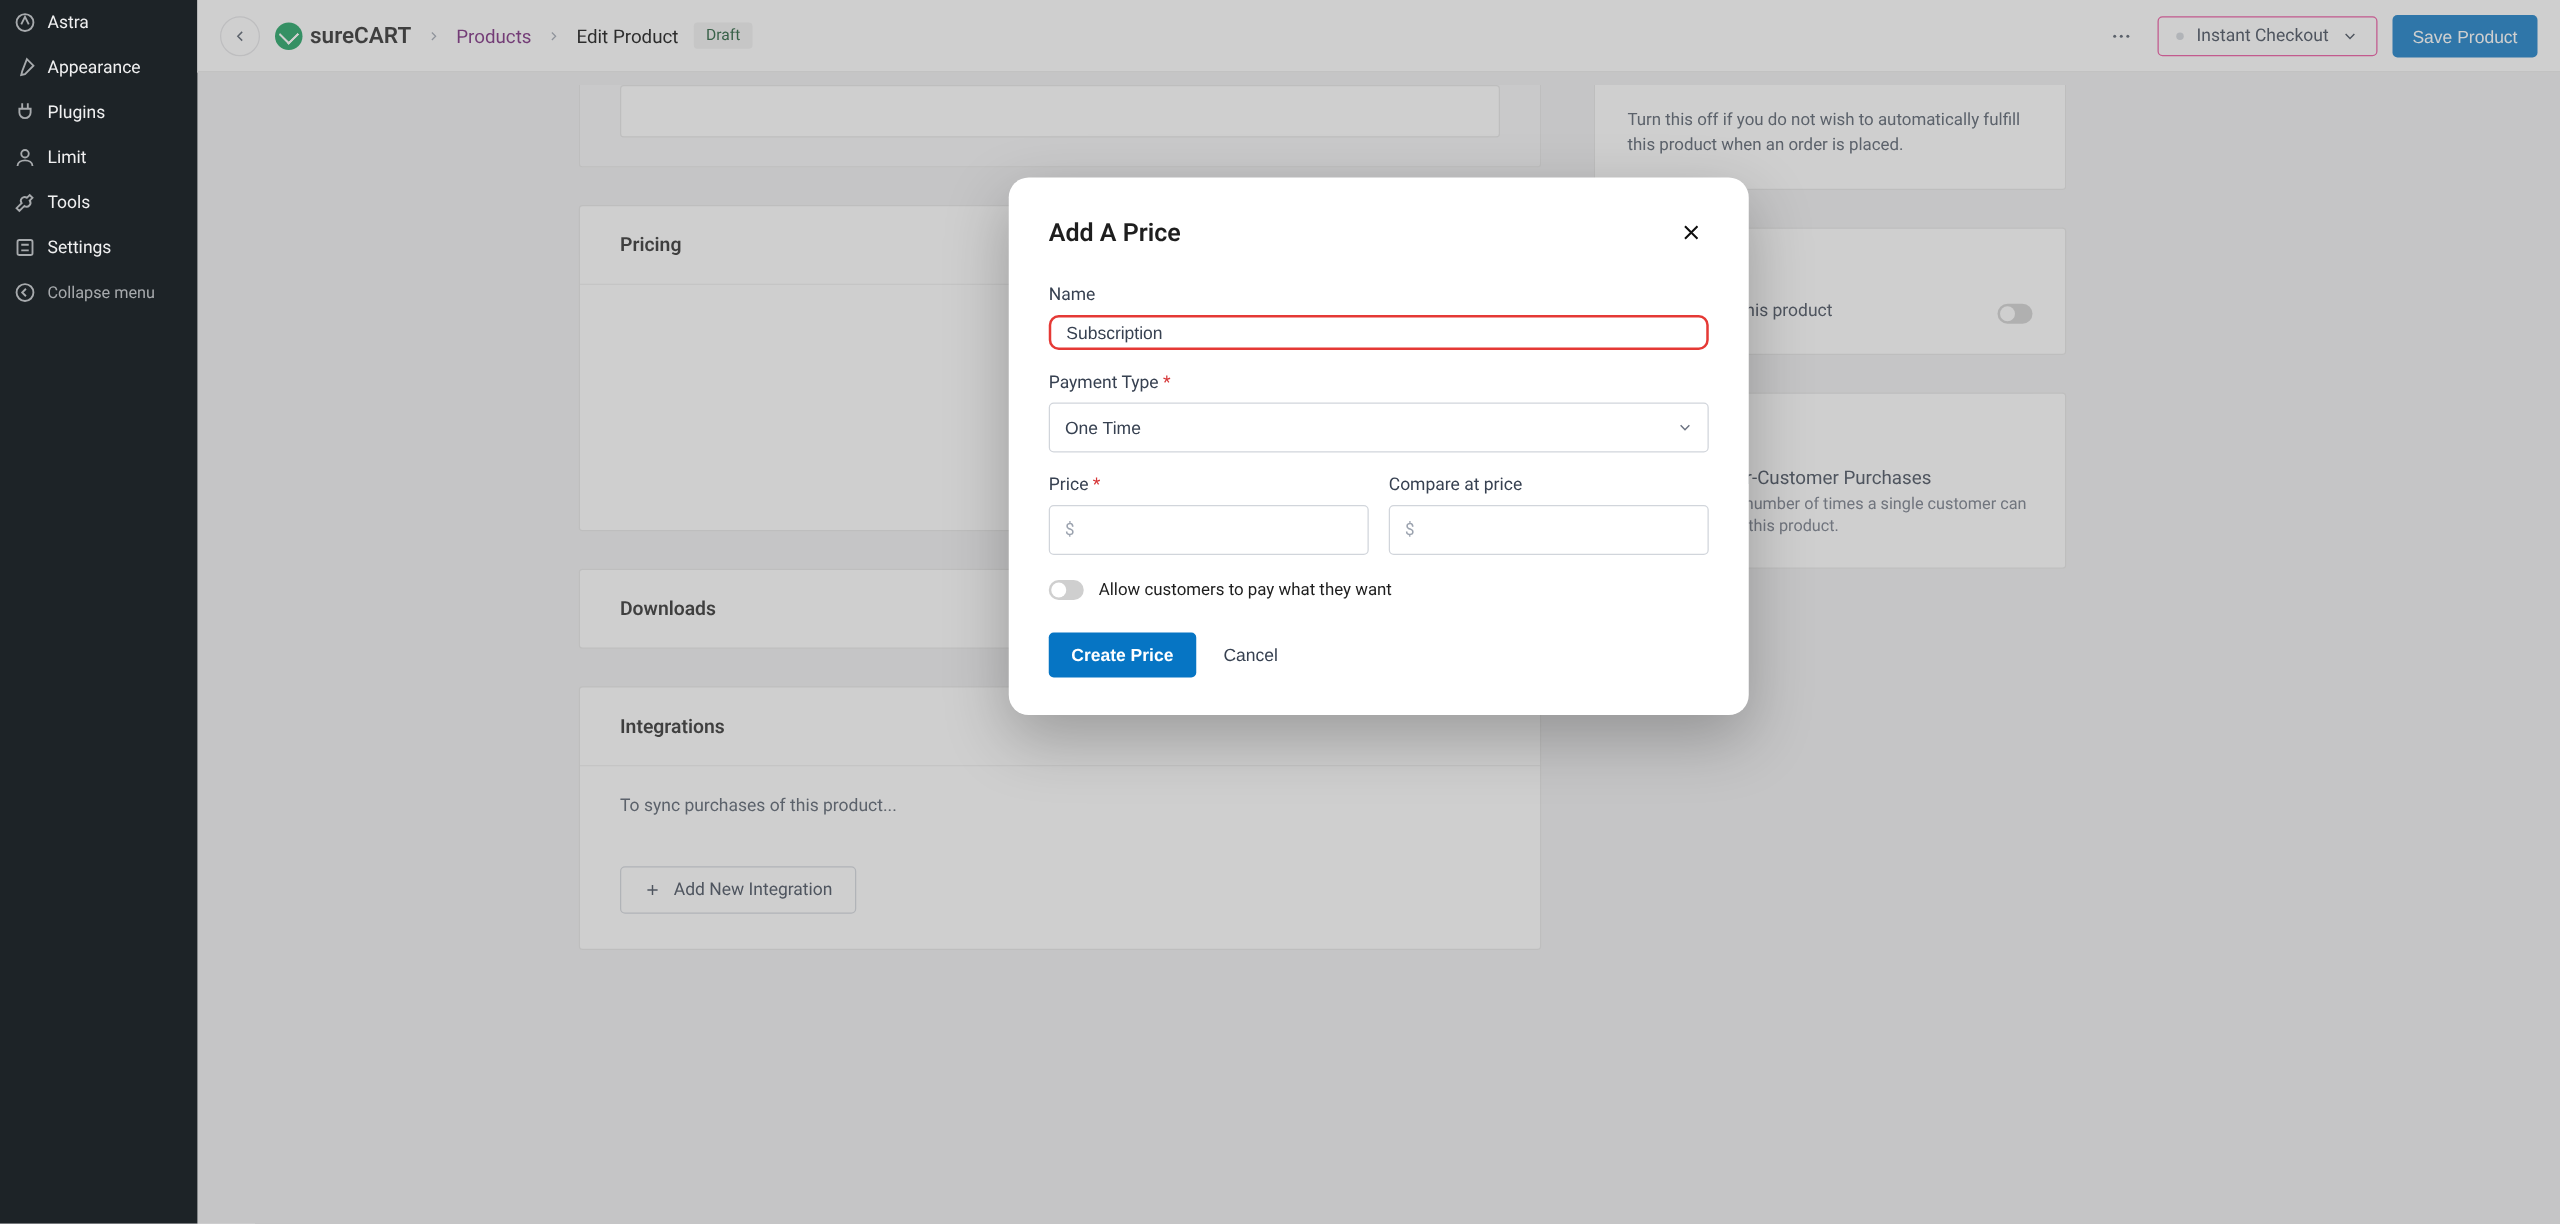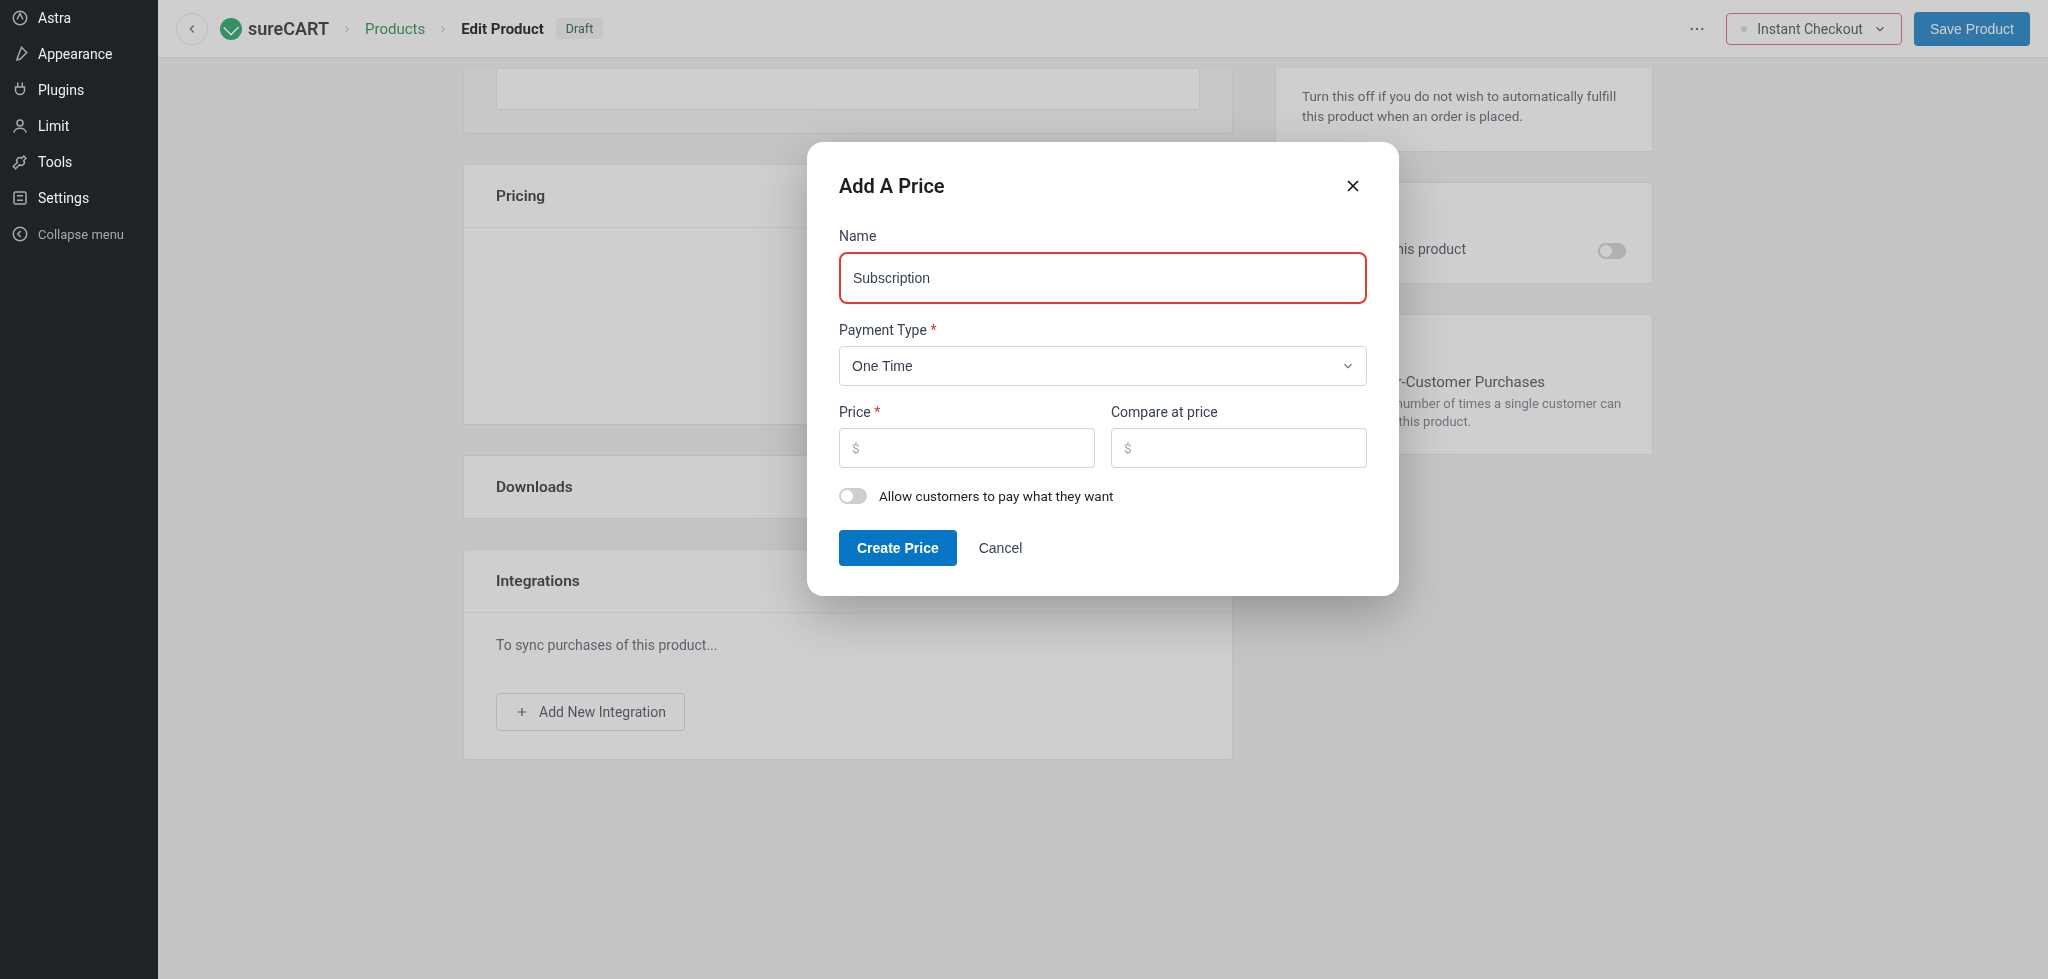--- a/index.html
+++ b/index.html
@@ -13,22 +13,22 @@
   .wp-sidebar-item.collapse { color: #a7aaad; font-size: 13px; }
 
   
   .main { flex: 1; display: flex; flex-direction: column; height: 100vh; position: relative; }
   .topbar { height: 58px; background: #fff; border-bottom: 1px solid #e5e5e5; display: flex; align-items: center; padding: 0 18px; gap: 12px; }
   .back-btn { width: 32px; height: 32px; border: 1px solid #e4e4e7; border-radius: 50%; display: flex; align-items: center; justify-content: center; cursor: pointer; color: #4b5563; }
   .brand { display: flex; align-items: center; gap: 6px; font-weight: 600; font-size: 18px; color: #1e1e1e; }
   .brand-logo { width: 22px; height: 22px; background: #0f9d58; border-radius: 50%; display:flex; align-items:center; justify-content:center; }
   .brand-logo::after { content:""; width:10px;height:10px;border:2px solid #fff;border-top:none;border-right:none; transform:rotate(-45deg) translate(1px,-1px); border-radius:2px 0 0 0;}
   .crumb-sep { color: #9ca3af; }
-  .crumb { font-size: 15px; color: #15803d; }
-  .crumb.strong { color: #000; font-weight: 700; }
+  .crumb { font-size: 15px; color: #701a75; }
+  .crumb.strong { color: #000; font-weight: 400; }
   .draft-badge { background: #f1f1f1; padding: 3px 10px; border-radius: 3px; font-size: 12.5px; color: #14532d; }
   .topbar-spacer { flex: 1; }
   .more-btn { width: 34px; height: 34px; display:flex;align-items:center;justify-content:center; cursor:pointer; color:#4b5563;}
   .dropdown-btn { border:1px solid #ec4899; background:#fff; border-radius:4px; padding:7px 14px; display:flex;align-items:center; gap:10px; cursor:pointer; color:#374151; font-size:14px;}
   .dropdown-btn .dot{width:6px;height:6px;border-radius:50%;background:#d1d5db;}
   .save-btn { background:#0675c4; color:#fff; border:none; border-radius:4px; padding:9px 16px; font-size:14px; font-weight:500; cursor:pointer; }
 
   
   .content { flex:1; overflow:auto; padding: 10px 30px 40px 30px; }
   .columns { display:flex; gap: 42px; max-width: 1280px; margin: 0 auto; }
@@ -64,21 +64,21 @@
 
   
   .modal { position:absolute; left:50%; top:142px; transform:translateX(-50%); width: 592px; background:#fff; border-radius:16px; box-shadow: 0 18px 50px rgba(0,0,0,.25); padding: 30px 32px 30px 32px; }
   .modal-head { display:flex; align-items:center; justify-content:space-between; margin-bottom: 28px; }
   .modal-title { font-size:20px; font-weight:600; }
   .close-x { width:28px;height:28px;display:flex;align-items:center;justify-content:center; cursor:pointer; color:#111;}
   .field { margin-bottom: 18px; }
   .field-label { font-size:14px; color:#374151; margin-bottom:8px; display:block; }
   .req { color:#d63638; }
   .text-input, .select-input { width:100%; height:40px; border:1px solid #d1d5db; border-radius:4px; padding: 0 12px; font-size:14px; color:#374151; background:#fff; }
-  .text-input.highlight { border: 2.5px solid #e53935; border-radius:8px; height:52px; }
+  .text-input.highlight { border: 2.5px solid #e53935; border-radius:8px; height:28px; }
   .select-wrap { position:relative; }
   .select-wrap .chev { position:absolute; right:12px; top:50%; transform:translateY(-50%); color:#6b7280; pointer-events:none; }
   .row2 { display:flex; gap:16px; }
   .row2 .field { flex:1; }
   .currency-input { display:flex; align-items:center; border:1px solid #d1d5db; border-radius:4px; height:40px; padding:0 12px; color:#9ca3af; }
   .modal-toggle-row { display:flex; align-items:center; gap:12px; margin: 2px 0 26px 0; }
   .modal-toggle-row .toggle { margin-top:0; }
   .modal-actions { display:flex; align-items:center; gap:22px; }
   .primary-btn { background:#0675c4; color:#fff; border:none; border-radius:4px; padding:10px 18px; font-size:14px; font-weight:600; cursor:pointer; }
   .link-btn { background:none;border:none; color:#374151; font-size:14px; cursor:pointer; }

